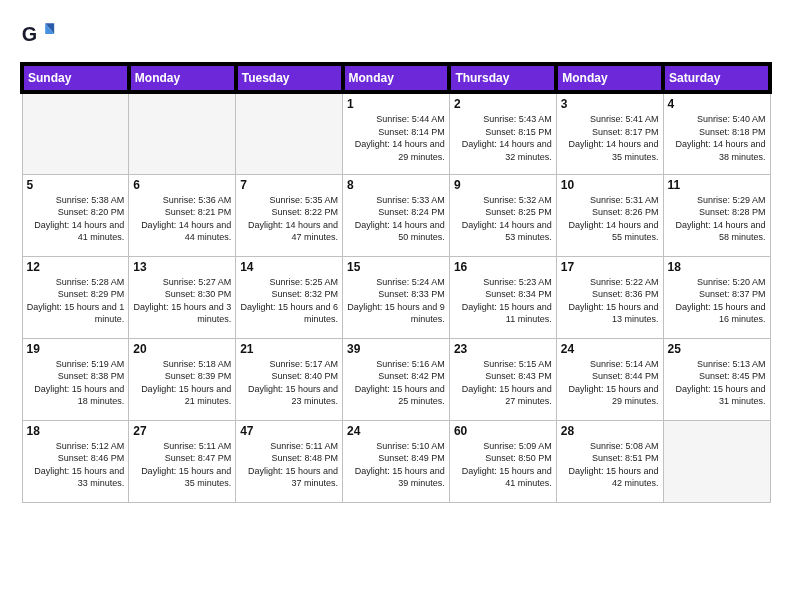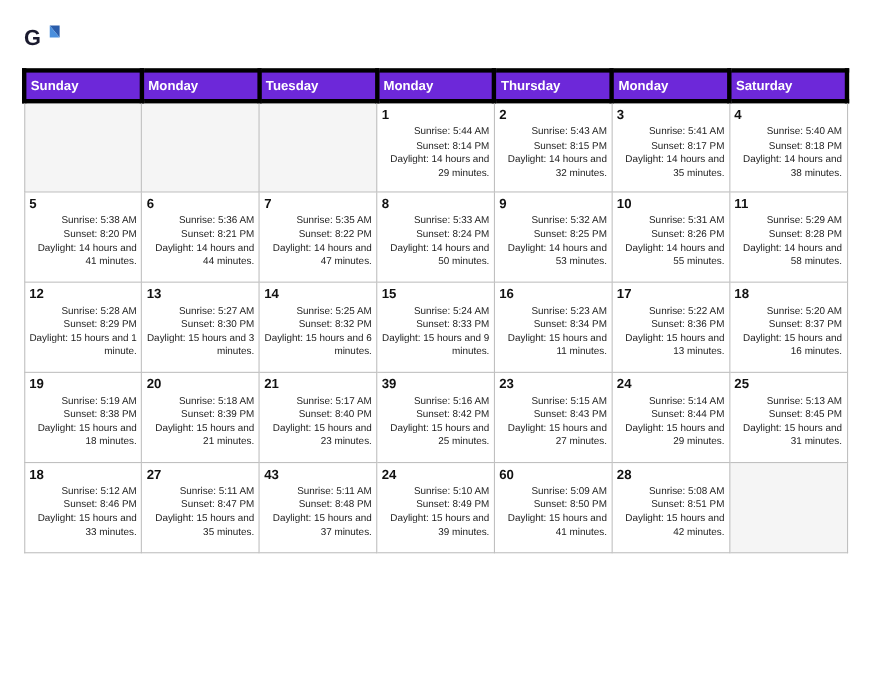--- a/index.html
+++ b/index.html
@@ -240,21 +240,21 @@
         <tr>
           <td>
             <div class="day-num">18</div>
         <div class="day-info">Sunrise: 5:12 AM<br>Sunset: 8:46 PM<br>Daylight: 15 hours and 33 minutes.</div>
           </td>
           <td>
             <div class="day-num">27</div>
         <div class="day-info">Sunrise: 5:11 AM<br>Sunset: 8:47 PM<br>Daylight: 15 hours and 35 minutes.</div>
           </td>
           <td>
-            <div class="day-num">43</div>
+            <div class="day-num">47</div>
         <div class="day-info">Sunrise: 5:11 AM<br>Sunset: 8:48 PM<br>Daylight: 15 hours and 37 minutes.</div>
           </td>
           <td>
             <div class="day-num">24</div>
         <div class="day-info">Sunrise: 5:10 AM<br>Sunset: 8:49 PM<br>Daylight: 15 hours and 39 minutes.</div>
           </td>
           <td>
             <div class="day-num">60</div>
         <div class="day-info">Sunrise: 5:09 AM<br>Sunset: 8:50 PM<br>Daylight: 15 hours and 41 minutes.</div>
           </td>

